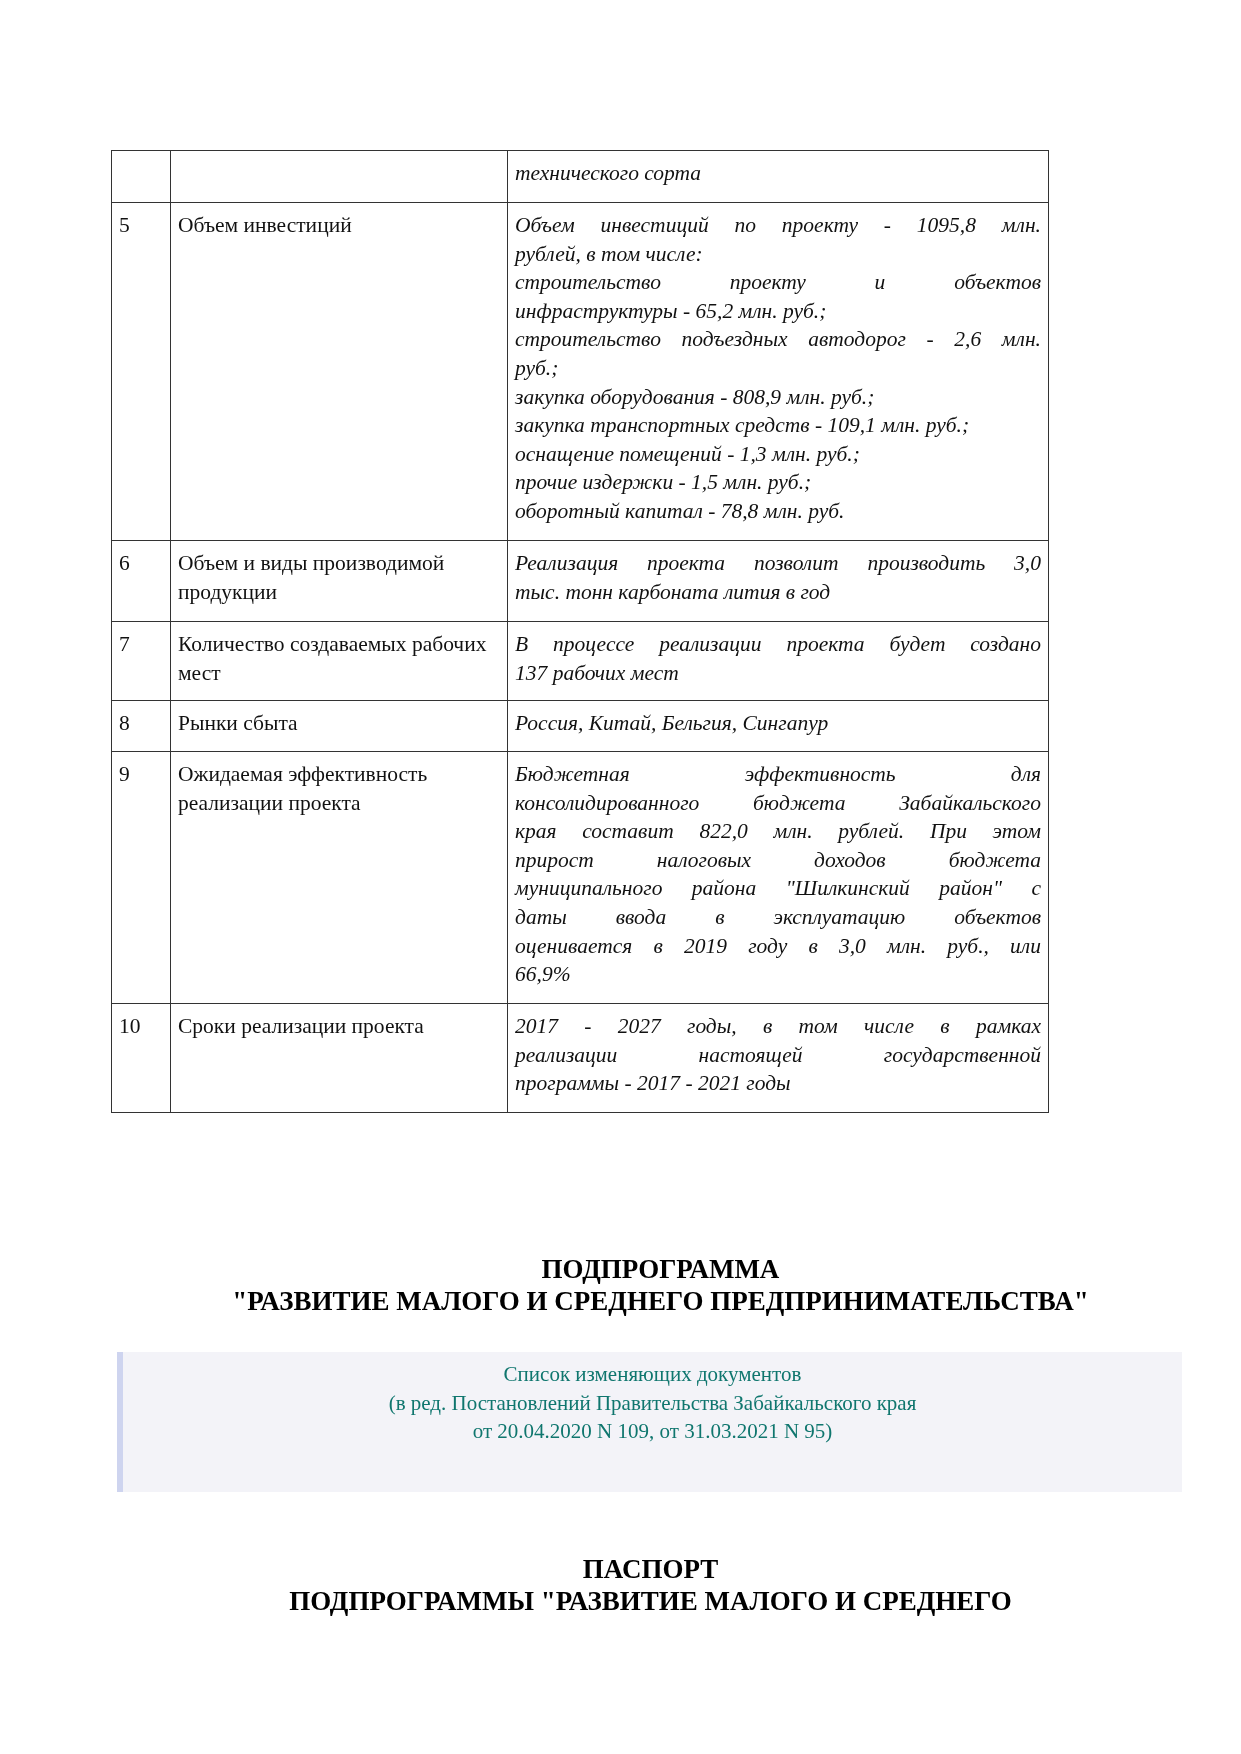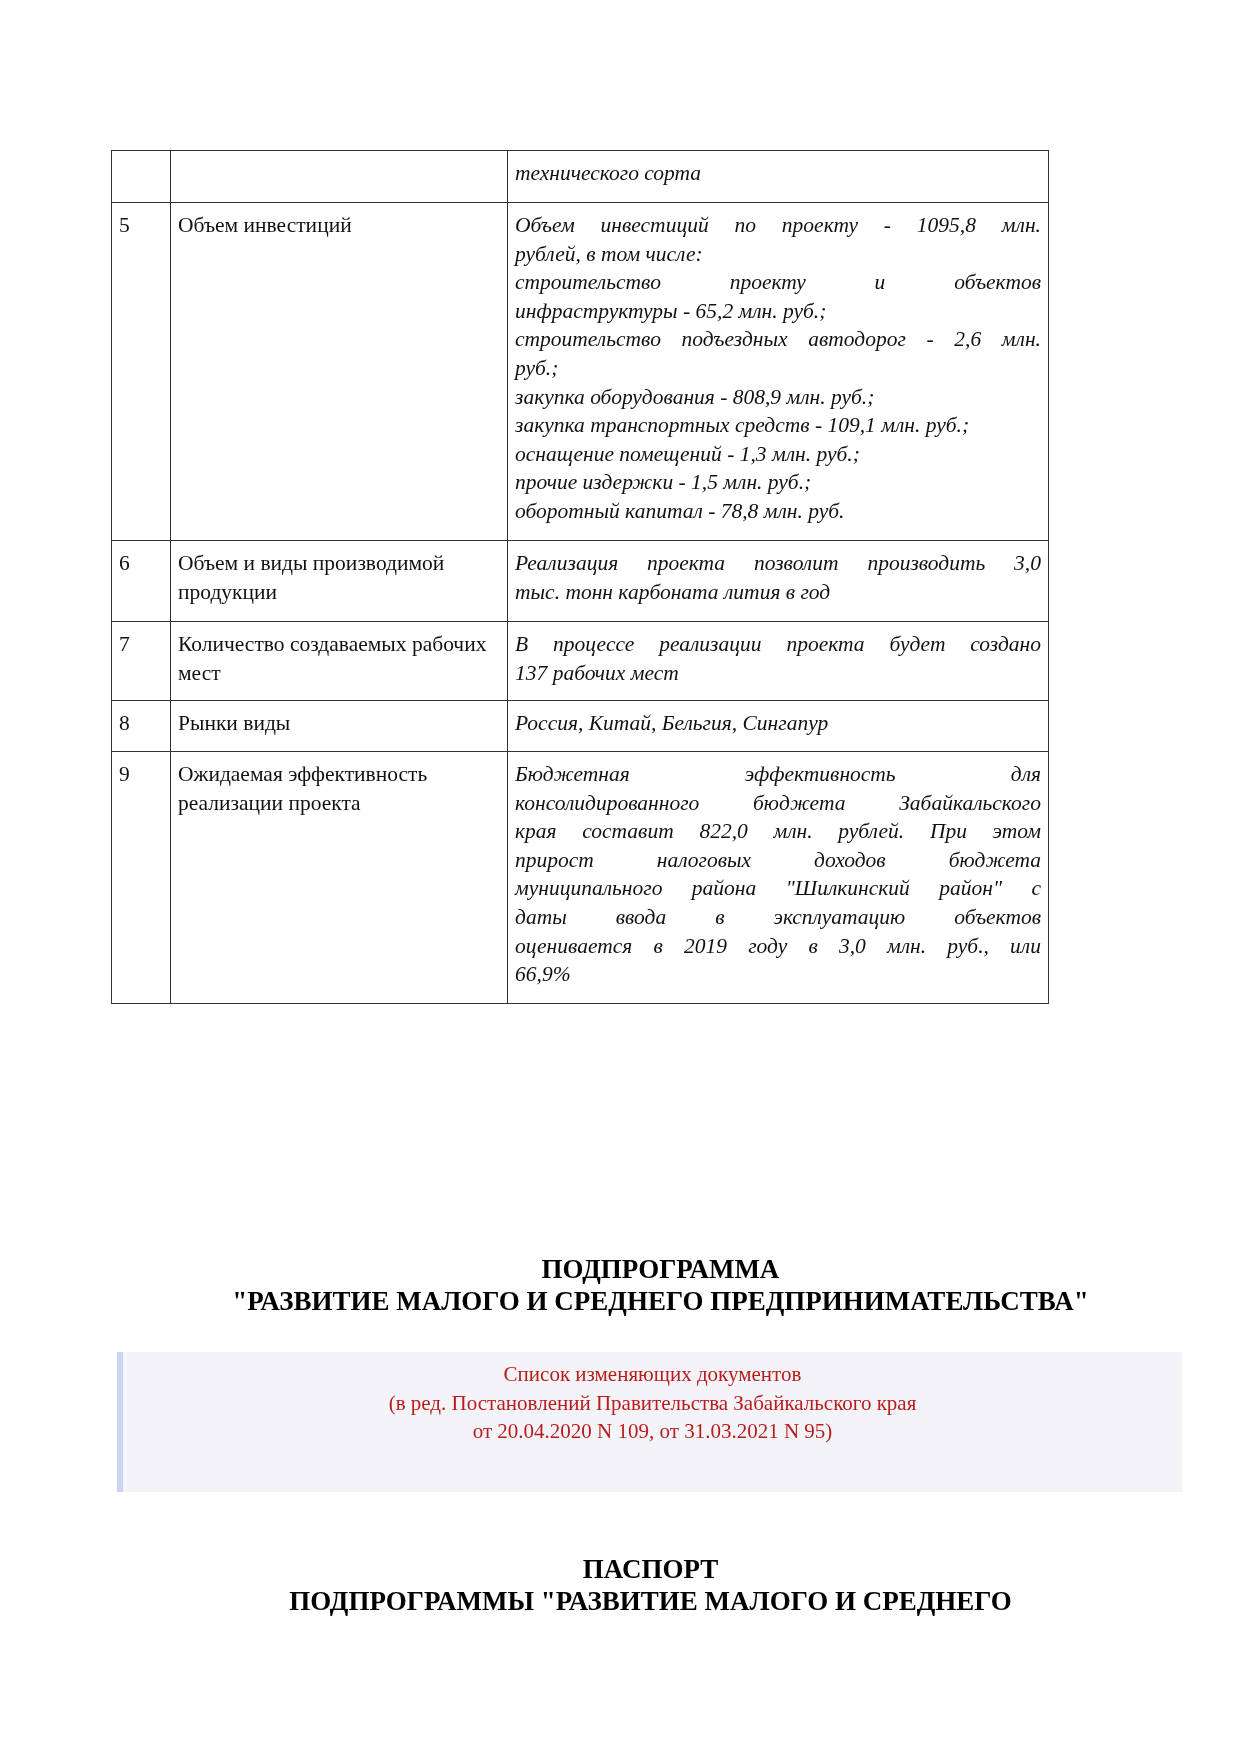--- a/index.html
+++ b/index.html
@@ -12,21 +12,21 @@
   .tbl col.c1 { width: 59px; } .tbl col.c2 { width: 337px; } .tbl col.c3 { width: 541px; }
   .tbl td.desc { text-align: justify; font-style: italic; }
   .line { display: block; }
   .just { text-align: justify; text-align-last: justify; display: block; }
   .heading { position: absolute; left: 0; width: 1241px; text-align: center;
              font-weight: bold; font-size: 27px; line-height: 32px; color: #000; }
   .h1 { top: 1253px; left: 40px; }
   .h2 { top: 1553px; left: 30px; }
   .changes { position: absolute; left: 117px; top: 1352px; width: 1065px; height: 140px;
              background: #f3f3f8; border-left: 6px solid #ced4ef; box-sizing: border-box;
-             text-align: center; color: #b91c1c; font-size: 21px; line-height: 28.5px;
+             text-align: center; color: #0f766e; font-size: 21px; line-height: 28.5px;
              padding-top: 8px; }
 </style>
 </head>
 <body>
 
 <table class="tbl">
   <colgroup>
       <col class="c1">
       <col class="c2">
       <col class="c3">
@@ -67,37 +67,46 @@
       <tr style="height: 79px;">
         <td>7</td>
         <td>Количество создаваемых рабочих мест</td>
         <td class="desc">
           <span class="just">В процессе реализации проекта будет создано</span>
           <span class="line">137 рабочих мест</span>
         </td>
       </tr>
       <tr style="height: 51px;">
         <td>8</td>
-        <td>Рынки виды</td>
+        <td>Рынки сбыта</td>
         <td class="desc">
           <span class="line">Россия, Китай, Бельгия, Сингапур</span>
         </td>
       </tr>
       <tr style="height: 252px;">
         <td>9</td>
         <td>Ожидаемая эффективность реализации проекта</td>
         <td class="desc">
           <span class="just">Бюджетная эффективность для</span>
           <span class="just">консолидированного бюджета Забайкальского</span>
           <span class="just">края составит 822,0 млн. рублей. При этом</span>
           <span class="just">прирост налоговых доходов бюджета</span>
           <span class="just">муниципального района "Шилкинский район" с</span>
           <span class="just">даты ввода в эксплуатацию объектов</span>
           <span class="just">оценивается в 2019 году в 3,0 млн. руб., или</span>
           <span class="line">66,9%</span>
+        </td>
+      </tr>
+      <tr style="height: 109px;">
+        <td>10</td>
+        <td>Сроки реализации проекта</td>
+        <td class="desc">
+          <span class="just">2017 - 2027 годы, в том числе в рамках</span>
+          <span class="just">реализации настоящей государственной</span>
+          <span class="line">программы - 2017 - 2021 годы</span>
         </td>
       </tr>
     </tbody>
 </table>
 
 <div class="heading h1">
   <div>ПОДПРОГРАММА</div>
   <div>"РАЗВИТИЕ МАЛОГО И СРЕДНЕГО ПРЕДПРИНИМАТЕЛЬСТВА"</div>
 </div>
 

